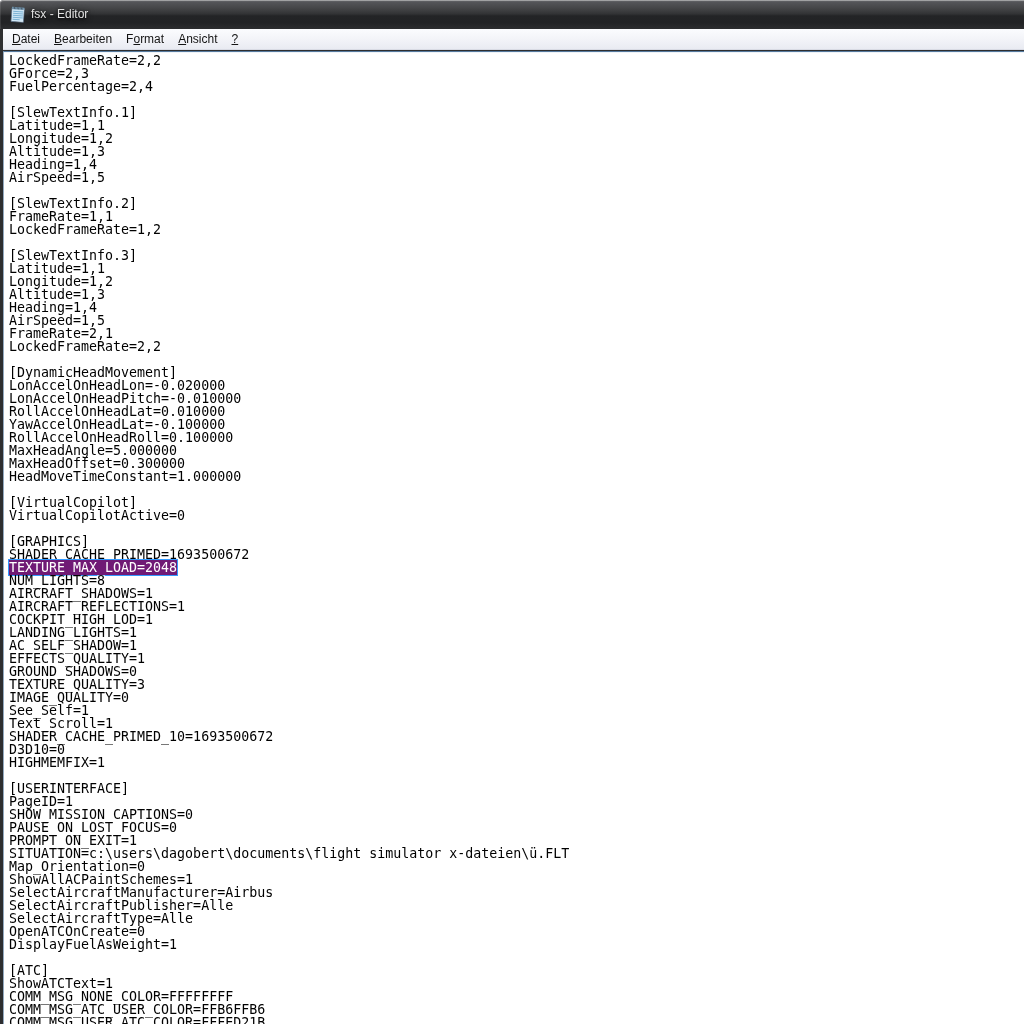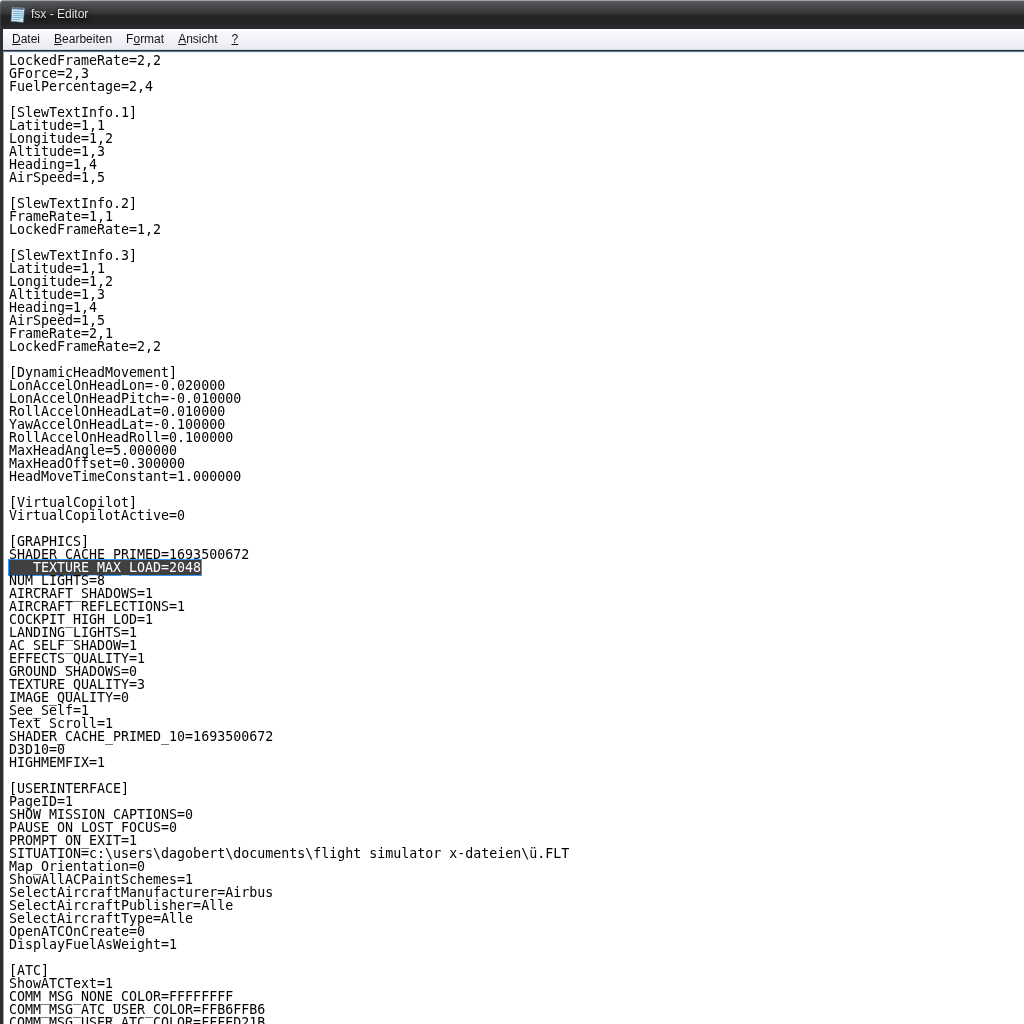--- a/index.html
+++ b/index.html
@@ -46,21 +46,21 @@
     border-left:1px solid #93a9bf;
     box-shadow:inset 0 1px 0 #eef3f8;
     overflow:hidden; cursor:text;
   }
   .content {
     font-family:"DejaVu Sans Mono","Liberation Mono",monospace;
     font-size:13.3px; line-height:13px; color:#000;
     padding:2px 0 0 5px; white-space:pre;
   }
   .line { height:13px; }
-  .line .sel { background:#404040; color:#fff; box-shadow:0 0 0 1px #3399ff;padding-left:24px; }
+  .line .sel { background:#701a75; color:#fff; box-shadow:0 0 0 1px #3399ff; }
 </style>
 </head>
 <body>
 
 <div class="window">
 
   <div class="titlebar">
     <svg class="title-icon" viewBox="0 0 19 19">
       <g transform="rotate(4 9.5 10)">
         <rect x="3.6" y="3.2" width="12.2" height="13.6" fill="#ffffff" stroke="#5f7890" stroke-width="0.8"></rect>

